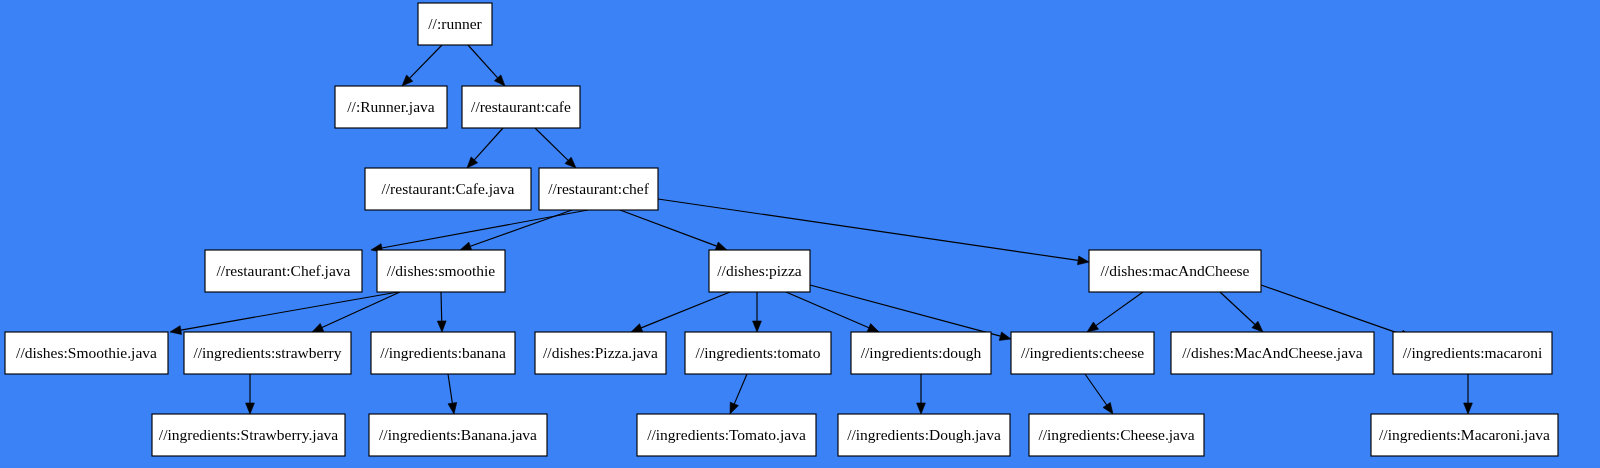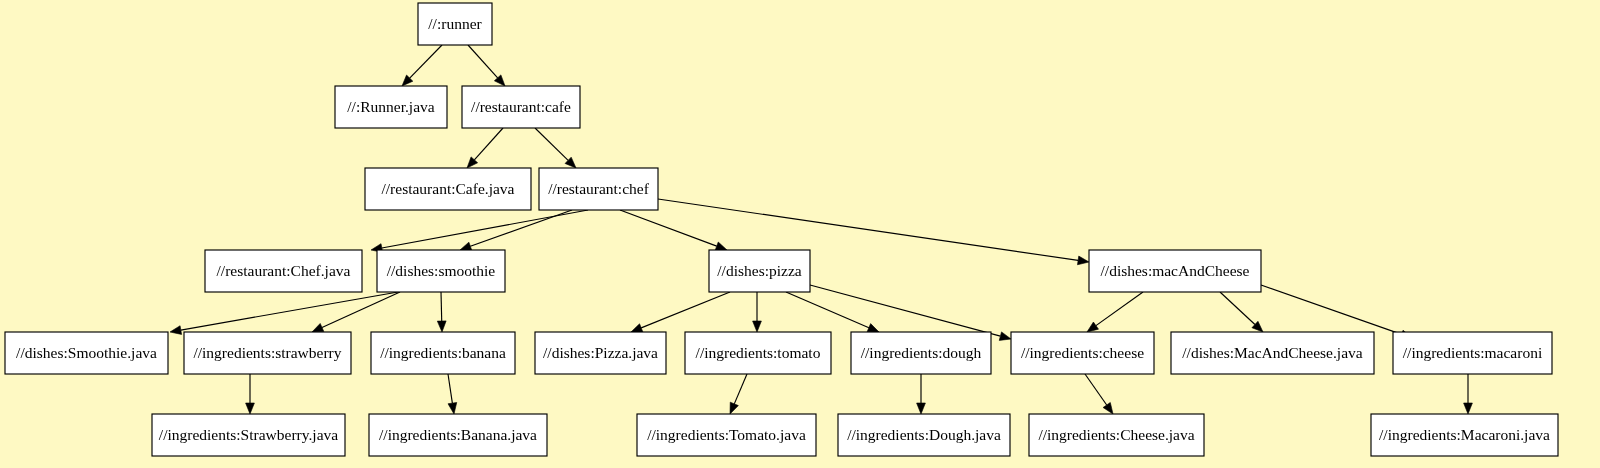--- a/index.html
+++ b/index.html
@@ -4,21 +4,21 @@
 <style>
   html, body {
     margin: 0;
     padding: 0;
     background: #ffffff;
   }
   #canvas {
     position: relative;
     width: 1600px;
     height: 468px;
-    background: #fef9c3;
+    background: #3b82f6;
     overflow: hidden;
   }
   svg#graph {
     position: absolute;
     top: 0;
     left: 0;
     width: 1600px;
     height: 468px;
   }
   .node-box {

